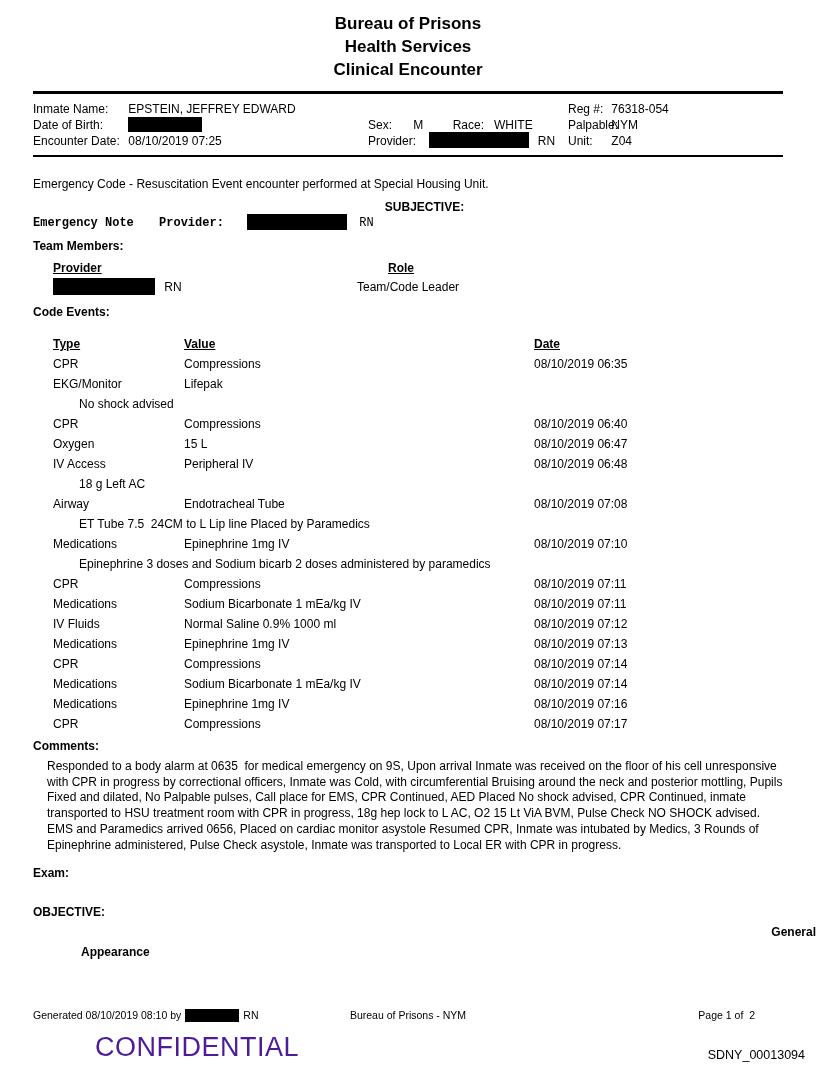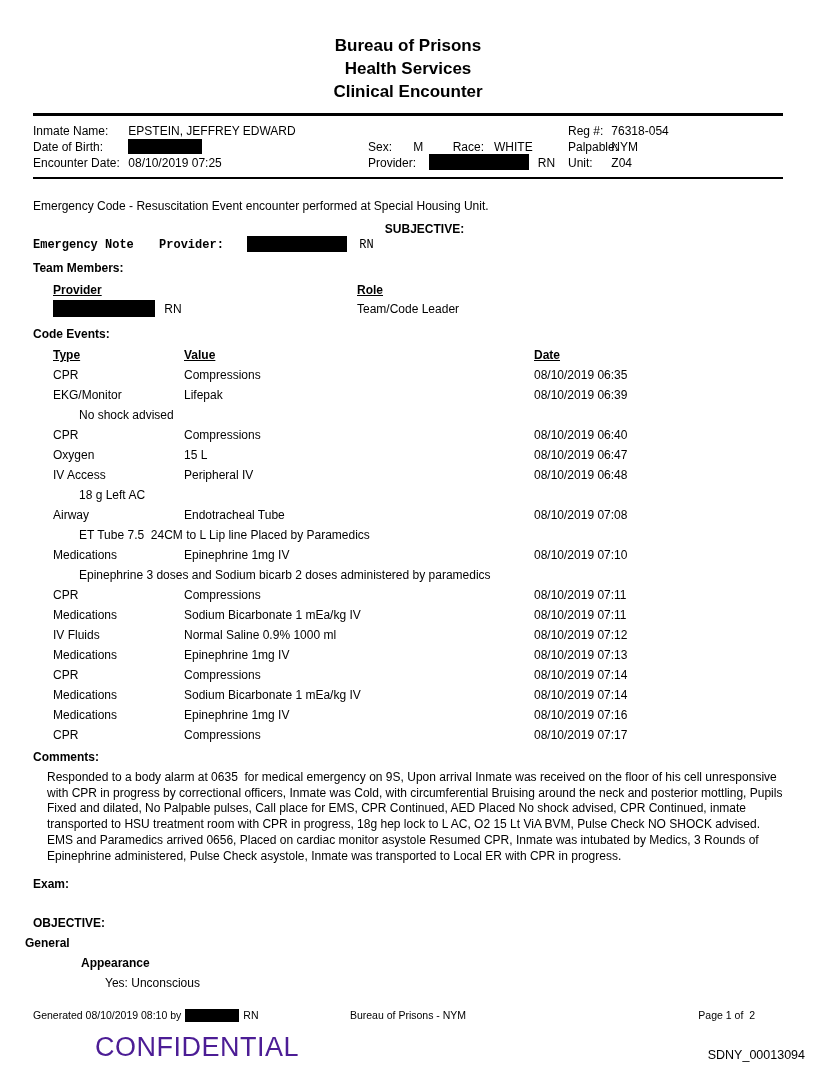--- a/index.html
+++ b/index.html
@@ -6,21 +6,21 @@
   html,body { background:#e8e8e8; }
   .page {
     position:relative;
     width:816px; height:1073px;
     margin:0 auto;
     background:#ffffff;
     font-family:"Liberation Sans", sans-serif;
     font-size:12px; color:#000;
     overflow:hidden;
   }
-  .doc-title { padding-top:34px; text-align:center; font-weight:bold; font-size:17px; line-height:23px; }
+  .doc-title { padding-top:12px; text-align:center; font-weight:bold; font-size:17px; line-height:23px; }
   .rule { margin:0 33px; height:2.5px; background:#000; }
   .rule-top { margin-top:10px; }
   .rule-bottom { margin-top:6px; }
 
   .info-block { margin:7px 33px 0; display:grid; grid-template-columns:335px 200px 1fr; }
   .info-col .info-row { height:16px; line-height:16px; white-space:nowrap; }
   .lbl { display:inline-block; }
   .info-col1 .lbl { width:92px; }
   .info-col3 .lbl { width:40px; }
   .lbl-sex { width:42px; }
@@ -36,35 +36,35 @@
 
   .body-line { margin-left:33px; line-height:15px; }
   .intro { margin-top:20px; }
   .h-bold { font-weight:bold; }
   .subjective { margin-top:8px;text-align:center; }
   .emnote { height:17px; line-height:17px;font-family:Liberation Mono, monospace; }
   .emnote .prov-label { font-weight:bold; margin:0 16px 0 18px; }
   .team-heading { margin-top:7px; }
 
   .team-table { margin-left:53px; margin-top:7px; }
-  .team-hdr { display:grid; grid-template-columns:304px 1fr; line-height:15px; }
+  .team-hdr { display:grid; grid-template-columns:304px 1fr; line-height:15px;gap:31px; }
   .col-hdr { font-weight:bold; text-decoration:underline; }
   .team-row { display:grid; grid-template-columns:304px 1fr; margin-top:3px; height:17px; line-height:17px; }
 
   .ce-heading { margin-top:9px; }
-  .code-table { margin-left:53px; margin-top:3px; }
+  .code-table { margin-left:53px; margin-top:14px; }
   .ce-hdr, .ce-row { display:grid; grid-template-columns:131px 350px 1fr; line-height:20px; height:20px; }
   .ce-note { line-height:20px; height:20px; margin-left:26px; white-space:pre; }
 
   .comments-heading { margin-top:5px; }
   .comments-text { margin:5px 28px 0 47px; width:742px; line-height:15.7px; white-space:pre-wrap; }
 
   .objective { margin-top:24px; }
   .exam { margin-top:13px; }
-  .exam-cat { margin-left:25px; margin-top:5px; line-height:15px; }
+  .exam-cat { margin-left:25px; margin-top:5px; line-height:15px;text-align:right; }
   .exam-sub { margin-left:81px; margin-top:5px; line-height:15px; }
   .exam-finding { margin-left:105px; margin-top:5px; line-height:15px; }
 
   .footer { position:absolute; top:1008px; left:0; width:100%; height:16px; font-size:10.5px; line-height:14px; }
   .footer-left { position:absolute; left:33px; top:0; white-space:nowrap; }
   .footer-center { position:absolute; left:50%; transform:translateX(-50%); top:0; white-space:nowrap; }
   .footer-right { position:absolute; right:61px; top:0; white-space:pre; }
 
   .confidential { position:absolute; left:95px; top:1032px; font-size:27px; letter-spacing:0.5px; }
   .bates { position:absolute; right:11px; top:1048px; font-size:12.5px; }
@@ -166,21 +166,20 @@
     </div>
     <div>
         <div class="ce-row">
           <span>CPR</span>
           <span>Compressions</span>
           <span>08/10/2019 06:35</span>
         </div>
         <div class="ce-row">
           <span>EKG/Monitor</span>
           <span>Lifepak</span>
-          <span>08/10/2019 06:39</span>
         </div>
         <div class="ce-note">No shock advised</div>
         <div class="ce-row">
           <span>CPR</span>
           <span>Compressions</span>
           <span>08/10/2019 06:40</span>
         </div>
         <div class="ce-row">
           <span>Oxygen</span>
           <span>15 L</span>
@@ -248,21 +247,20 @@
   </div>
 
   <div class="body-line h-bold comments-heading">Comments:</div>
   <div class="comments-text">Responded to a body alarm at 0635  for medical emergency on 9S, Upon arrival Inmate was received on the floor of his cell unresponsive with CPR in progress by correctional officers, Inmate was Cold, with circumferential Bruising around the neck and posterior mottling, Pupils Fixed and dilated, No Palpable pulses, Call place for EMS, CPR Continued, AED Placed No shock advised, CPR Continued, inmate transported to HSU treatment room with CPR in progress, 18g hep lock to L AC, O2 15 Lt ViA BVM, Pulse Check NO SHOCK advised. EMS and Paramedics arrived 0656, Placed on cardiac monitor asystole Resumed CPR, Inmate was intubated by Medics, 3 Rounds of Epinephrine administered, Pulse Check asystole, Inmate was transported to Local ER with CPR in progress.</div>
 
   <div class="body-line h-bold exam">Exam:</div>
 
   <div class="body-line h-bold objective">OBJECTIVE:</div>
   <div class="exam-cat h-bold">General</div>
   <div class="exam-sub h-bold">Appearance</div>
-  <div class="exam-finding">Yes: Unconscious</div>
 
   <div class="footer">
     <span class="footer-left">
       <span>Generated 08/10/2019 08:10 by</span><span class="redact redact-foot"></span><span>RN</span>
     </span>
     <span class="footer-center">Bureau of Prisons - NYM</span>
     <span class="footer-right">Page 1 of  2</span>
   </div>
 
   <div class="confidential" style="color: #4c1d95;">CONFIDENTIAL</div>

